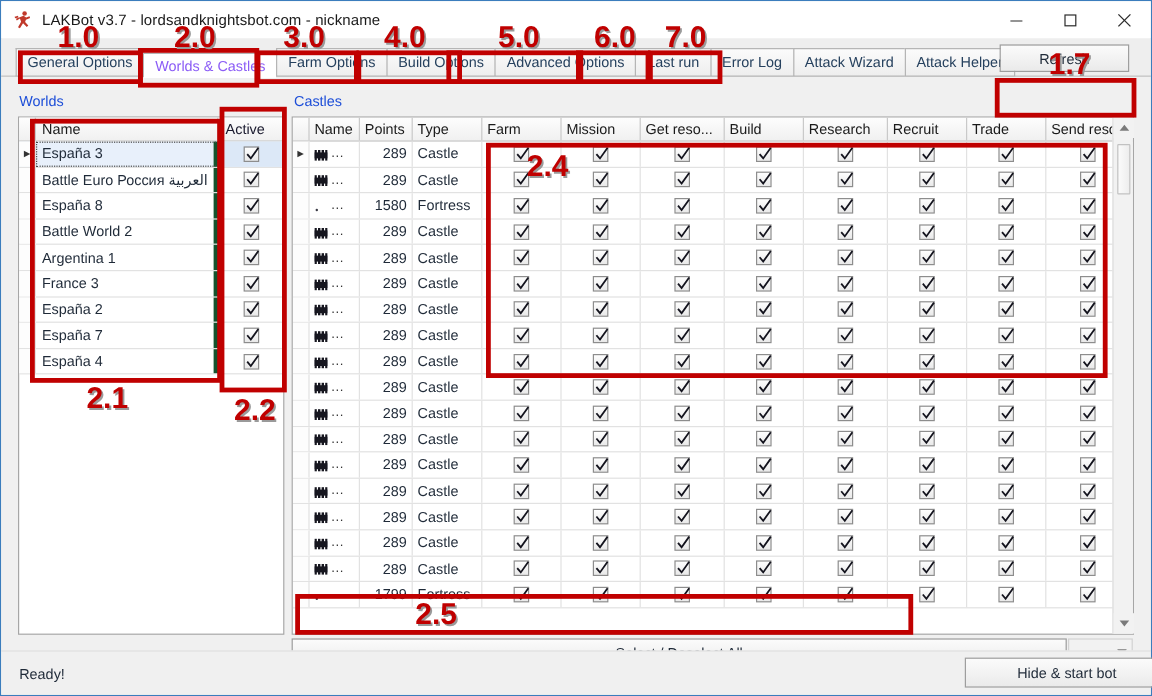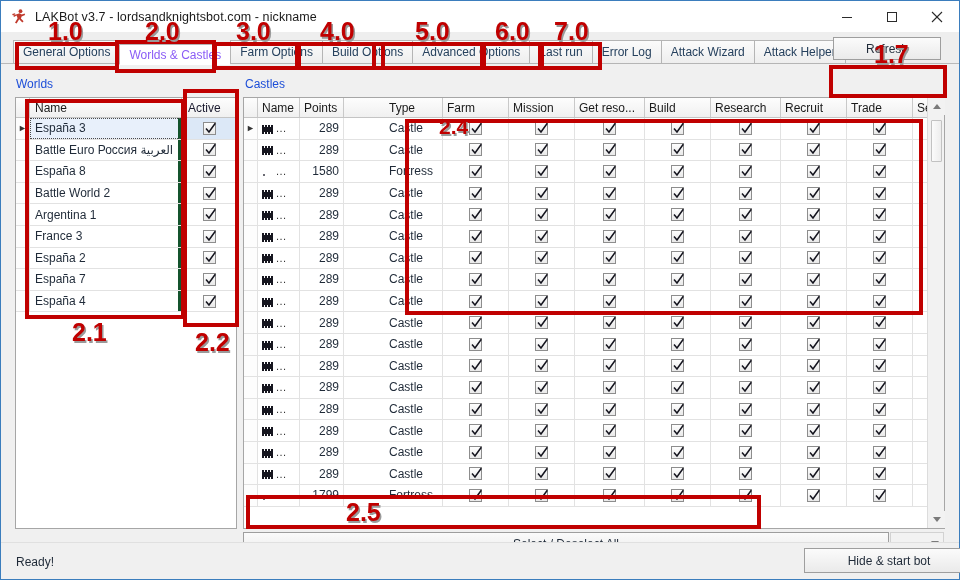--- a/index.html
+++ b/index.html
@@ -149,21 +149,21 @@
   }
   .crow.header .c-gutter { background:transparent; border-right:1px solid #c9c9c9; }
   .c-cell {
     display:flex; align-items:center; border-right:1px solid #e2e2e2;
     font-size:12px; color:#1f2a38; padding:0 4px; overflow:hidden;
     white-space:nowrap;
   }
   .crow.header .c-cell { border-right:1px solid #c9c9c9; color:#1a1a1a; }
   .c-name   { width:42px; flex:none; gap:3px; }
   .c-points { width:44px; flex:none; justify-content:flex-end; }
-  .c-type   { width:58px; flex:none;margin-left:41px; }
+  .c-type   { width:58px; flex:none; }
   .c-chk    { width:66px; flex:none; justify-content:center; }
   .crow.header .c-chk { justify-content:flex-start; }
   .c-chk-wide { width:70px; }
   .castle-ico { width:11px; height:11px; flex:none; }
   .dots { color:#333; font-size:11px; letter-spacing:0.5px; }
 
   
   .vsb {
     position:absolute; right:0; top:0; width:17px; bottom:0;
     background:#f2f2f2; border-left:1px solid #dcdcdc;
@@ -1766,17 +1766,17 @@
       <div class="anno-num" style="left:494px;top:18px;font-size:25px;">6.0</div>
       <div class="anno-box" style="left:539px;top:41px;width:62px;height:28px;"></div>
       <div class="anno-num" style="left:553px;top:18px;font-size:25px;">7.0</div>
       <div class="anno-box" style="left:828px;top:64px;width:118px;height:33px;"></div>
       <div class="anno-num" style="left:873px;top:41px;font-size:25px;">1.7</div>
       <div class="anno-box" style="left:24px;top:98px;width:160px;height:220px;"></div>
       <div class="anno-num" style="left:71px;top:319px;font-size:25px;">2.1</div>
       <div class="anno-box" style="left:182px;top:88px;width:56px;height:238px;"></div>
       <div class="anno-num" style="left:194px;top:329px;font-size:25px;">2.2</div>
       <div class="anno-box" style="left:404px;top:118px;width:518px;height:196px;"></div>
-      <div class="anno-num" style="left:438px;top:115px;font-size:21px;">2.4</div>
+      <div class="anno-num" style="left:438px;top:126px;font-size:25px;">2.4</div>
       <div class="anno-box" style="left:245px;top:494px;width:515px;height:34px;"></div>
       <div class="anno-num" style="left:345px;top:499px;font-size:25px;">2.5</div>
     </div>
 </div>
 
 </body></html>

